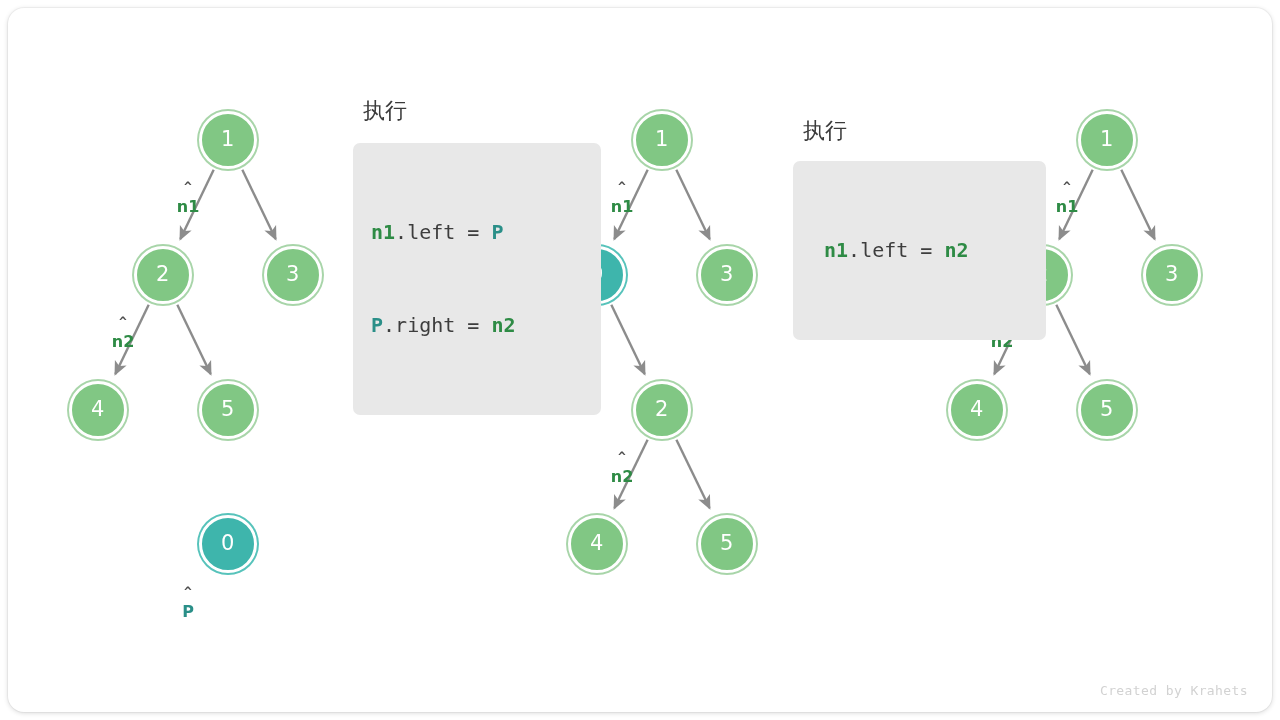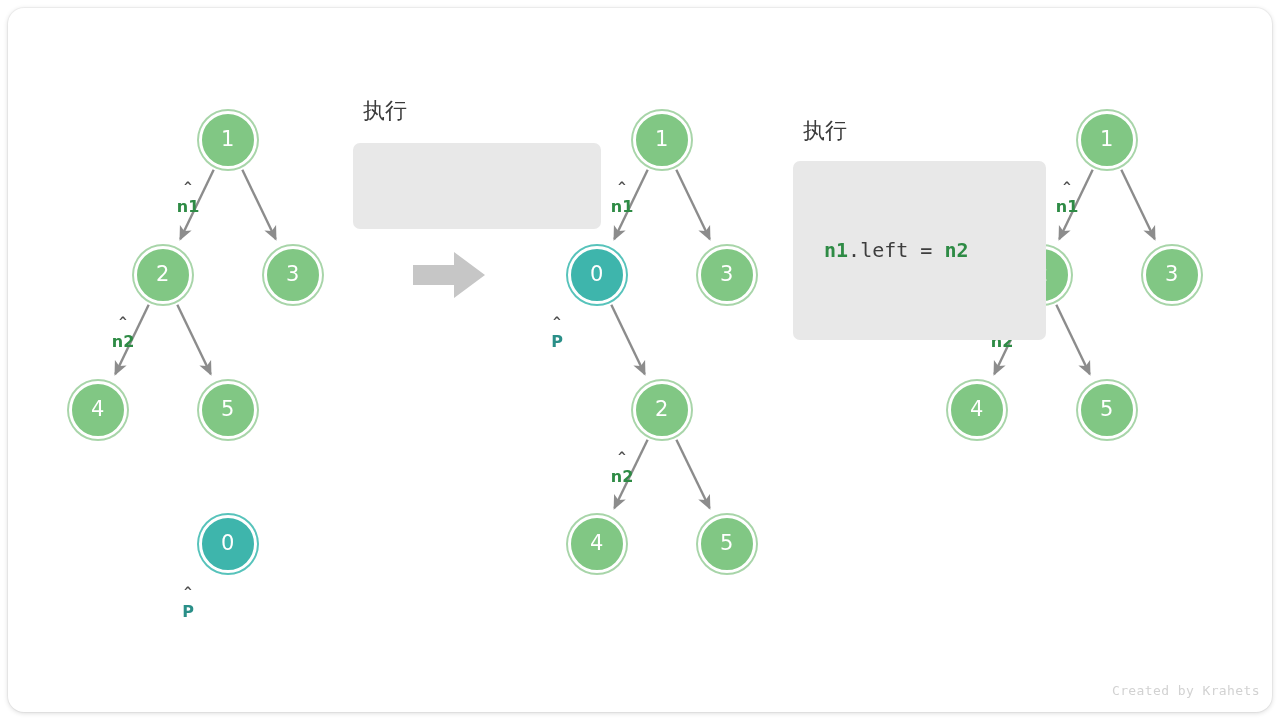--- a/index.html
+++ b/index.html
@@ -101,21 +101,21 @@
   }
   .code .v{color:#2e8b45;font-weight:bold;}
   .code .p{color:#2a8f88;font-weight:bold;}
 
   
   .bigarrow{position:absolute;}
 
   
   #watermark{
     position:absolute;
-    right:20px;bottom:22px;
+    right:32px;bottom:22px;
     font-family:"DejaVu Sans Mono","Liberation Mono",monospace;
     font-size:13px;
     color:#d2d2d2;
     letter-spacing:.4px;
     white-space:nowrap;
   }
 </style>
 </head>
 <body>
 
@@ -237,20 +237,22 @@
       </svg>
     </div>
     <div class="bigarrow" style="left:853px;top:252px;">
       <svg width="72" height="46" viewBox="0 0 72 46" xmlns="http://www.w3.org/2000/svg">
         <path d="M0,13 L41,13 L41,0 L72,23 L41,46 L41,33 L0,33 Z" fill="#c6c6c6"></path>
       </svg>
     </div>
 
     <div class="step-title" style="left:363px;top:98px;">执行</div>
     <div class="code" style="left:353px;top:143px;width:212px;">
+      <div><span class="v">n1</span>.left = <span class="p">P</span></div>
+      <div><span class="p">P</span>.right = <span class="v">n2</span></div>
     </div>
 
     <div class="step-title" style="left:803px;top:118px;">执行</div>
     <div class="code" style="left:793px;top:161px;width:204px;padding-left:31px;">
       <div><span class="v">n1</span>.left = <span class="v">n2</span></div>
     </div>
 
     <div id="watermark">Created by Krahets</div>
   </div>
 </div>

